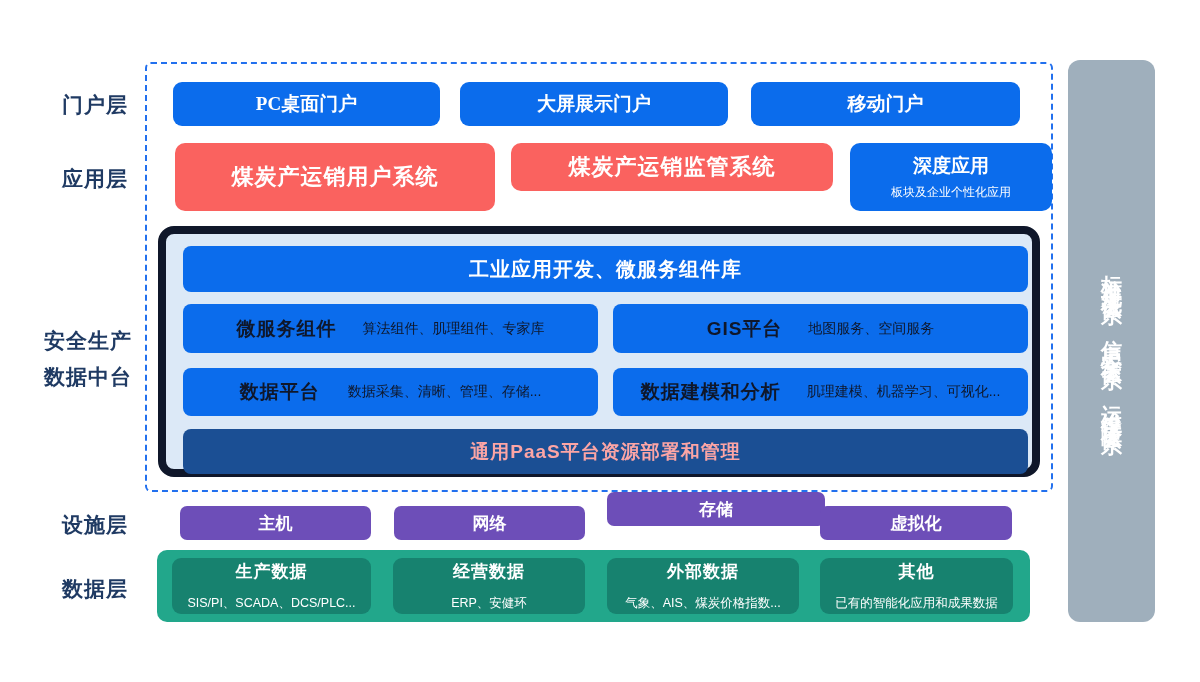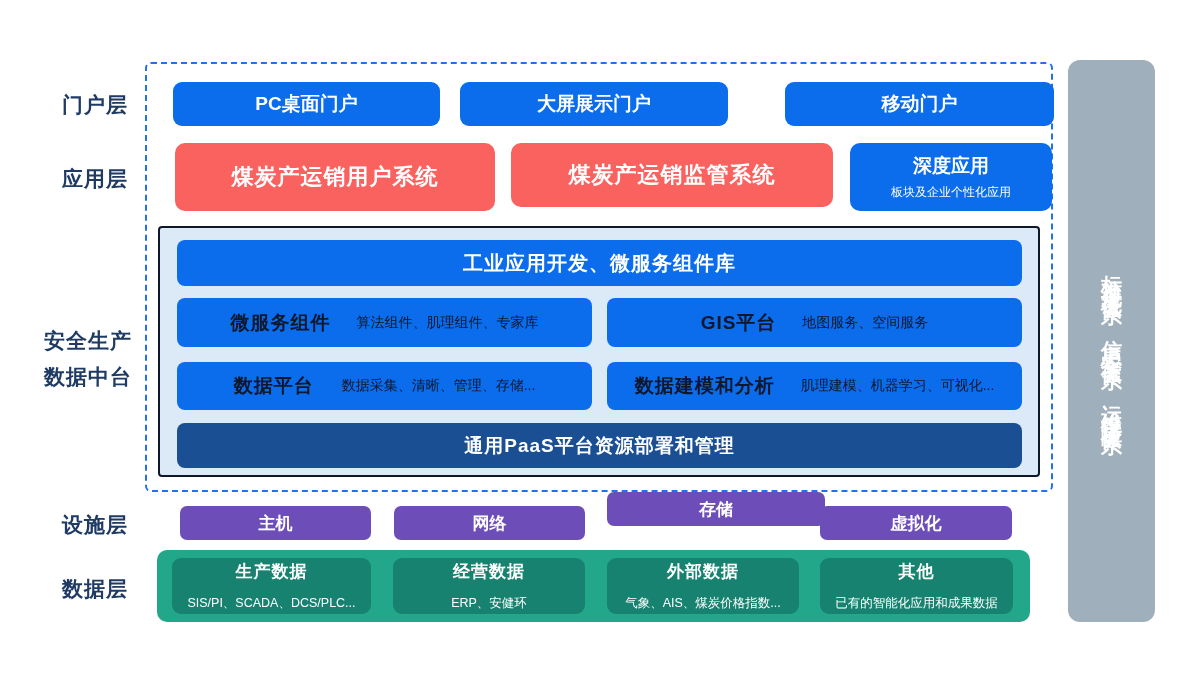--- a/index.html
+++ b/index.html
@@ -18,45 +18,45 @@
   .layer-label.two-line { line-height:1.7; font-size:21px; }
 
   
   .dashed-frame {
     border:2px dashed #2270ee; border-radius:6px; background:transparent;
   }
 
   
   .blk {
     display:flex; align-items:center; justify-content:center;
-    color:#ffffff; font-weight:bold; text-align:center;
+    color:#ffffff; font-weight:bold; text-align:center;font-family:Liberation Serif, serif;
   }
   .blk-blue  { background:#0b6cec; border-radius:9px; font-size:19px; }
   .blk-red   { background:#fa625f; border-radius:10px; font-size:22px; letter-spacing:1px; }
   .blk-deep  { background:#0b6cec; border-radius:10px; flex-direction:column; gap:5px; }
   .blk-deep .t { font-size:19px; font-weight:bold; }
   .blk-deep .s { font-size:12px; font-weight:normal; }
 
   
   .mid-panel {
-    background:#dce9f7; border:2px solid #0f172a; border-radius:4px;
+    background:#dce9f7; border:8px solid #0f172a; border-radius:16px;
   }
   .mid-bar {
     background:#0b6cec; border-radius:8px; color:#fff; font-weight:bold;
     font-size:20px; display:flex; align-items:center; justify-content:center;
     letter-spacing:1px;
   }
   .mid-cell {
     background:#0b6cec; border-radius:8px; color:#0f172a;
     display:flex; align-items:center; justify-content:center; gap:26px;
   }
   .mid-cell .t { font-size:19px; font-weight:bold; letter-spacing:1px; }
   .mid-cell .s { font-size:14px; font-weight:normal; }
   .paas-bar {
-    background:#1b4f94; border-radius:8px; color:#ffffff; font-weight:bold;
+    background:#1b4f94; border-radius:8px; color:#fca5a5; font-weight:bold;
     font-size:19px; display:flex; align-items:center; justify-content:center;
     letter-spacing:1px;
   }
 
   
   .blk-purple { background:#6d4eb8; border-radius:7px; font-size:17px; }
 
   
   .data-wrap { background:#22a78b; border-radius:10px; }
   .data-card {
@@ -88,24 +88,24 @@
     <div>安全生产</div>
     <div>数据中台</div>
   </div>
   <div class="abs layer-label" style="left:40px; top:511px; width:110px;">设施层</div>
   <div class="abs layer-label" style="left:40px; top:575px; width:110px;">数据层</div>
 
   <div class="abs dashed-frame" style="left:145px; top:62px; width:908px; height:430px;"></div>
 
   <div class="abs blk blk-blue" style="left:173px; top:82px; width:267px; height:44px;">PC桌面门户</div>
   <div class="abs blk blk-blue" style="left:460px; top:82px; width:268px; height:44px;">大屏展示门户</div>
-  <div class="abs blk blk-blue" style="left:751px; top:82px; width:269px; height:44px;margin-left:34px;">移动门户</div>
+  <div class="abs blk blk-blue" style="left:751px; top:82px; width:269px; height:44px;">移动门户</div>
 
   <div class="abs blk blk-red" style="left:175px; top:143px; width:320px; height:68px;">煤炭产运销用户系统</div>
-  <div class="abs blk blk-red" style="left:511px; top:143px; width:322px; height:64px;">煤炭产运销监管系统</div>
+  <div class="abs blk blk-red" style="left:511px; top:143px; width:322px; height:48px;">煤炭产运销监管系统</div>
   <div class="abs blk blk-deep" style="left:850px; top:143px; width:202px; height:68px;">
     <div class="t">深度应用</div>
     <div class="s">板块及企业个性化应用</div>
   </div>
 
   <div class="abs mid-panel" style="left:158px; top:226px; width:882px; height:251px;">
 
     <div class="abs mid-bar" style="left:17px; top:12px; width:845px; height:46px;">工业应用开发、微服务组件库</div>
 
     <div class="abs mid-cell" style="left:17px; top:70px; width:415px; height:49px;">

